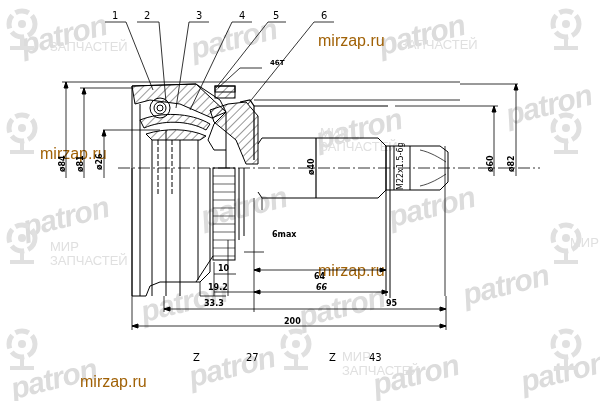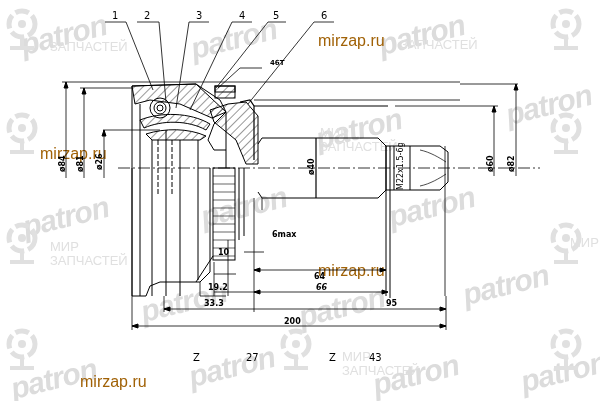--- a/index.html
+++ b/index.html
@@ -246,21 +246,21 @@
   <span class="dim" style="left:272px;top:230px;font-weight:bold;">6max</span>
 
   <span class="dim vert" style="left:58px;top:172px;">ø84</span>
   <span class="dim vert" style="left:76px;top:172px;">ø81</span>
   <span class="dim vert" style="left:95px;top:170px;">ø26</span>
   <span class="dim vert" style="left:307px;top:175px;">ø40</span>
   <span class="dim vert" style="left:396px;top:190px;font-weight:normal;">M22x1.5-6g</span>
   <span class="dim vert" style="left:486px;top:172px;">ø60</span>
   <span class="dim vert" style="left:507px;top:172px;">ø82</span>
 
-  <span class="dim" style="left:218px;top:248px;">10</span>
+  <span class="dim" style="left:218px;top:264px;">10</span>
   <span class="dim" style="left:314px;top:272px;">64</span>
   <span class="dim" style="left:208px;top:283px;">19.2</span>
   <span class="dim" style="left:316px;top:283px;font-style:italic;">66</span>
   <span class="dim" style="left:204px;top:299px;">33.3</span>
   <span class="dim" style="left:345px;top:299px;padding-left:41px;">95</span>
   <span class="dim" style="left:284px;top:317px;">200</span>
 
   <span class="zlbl" style="left:193px;top:352px;">Z</span>
   <span class="zlbl" style="left:232px;top:352px;margin-left:14px;">27</span>
   <span class="zlbl" style="left:329px;top:352px;">Z</span>

